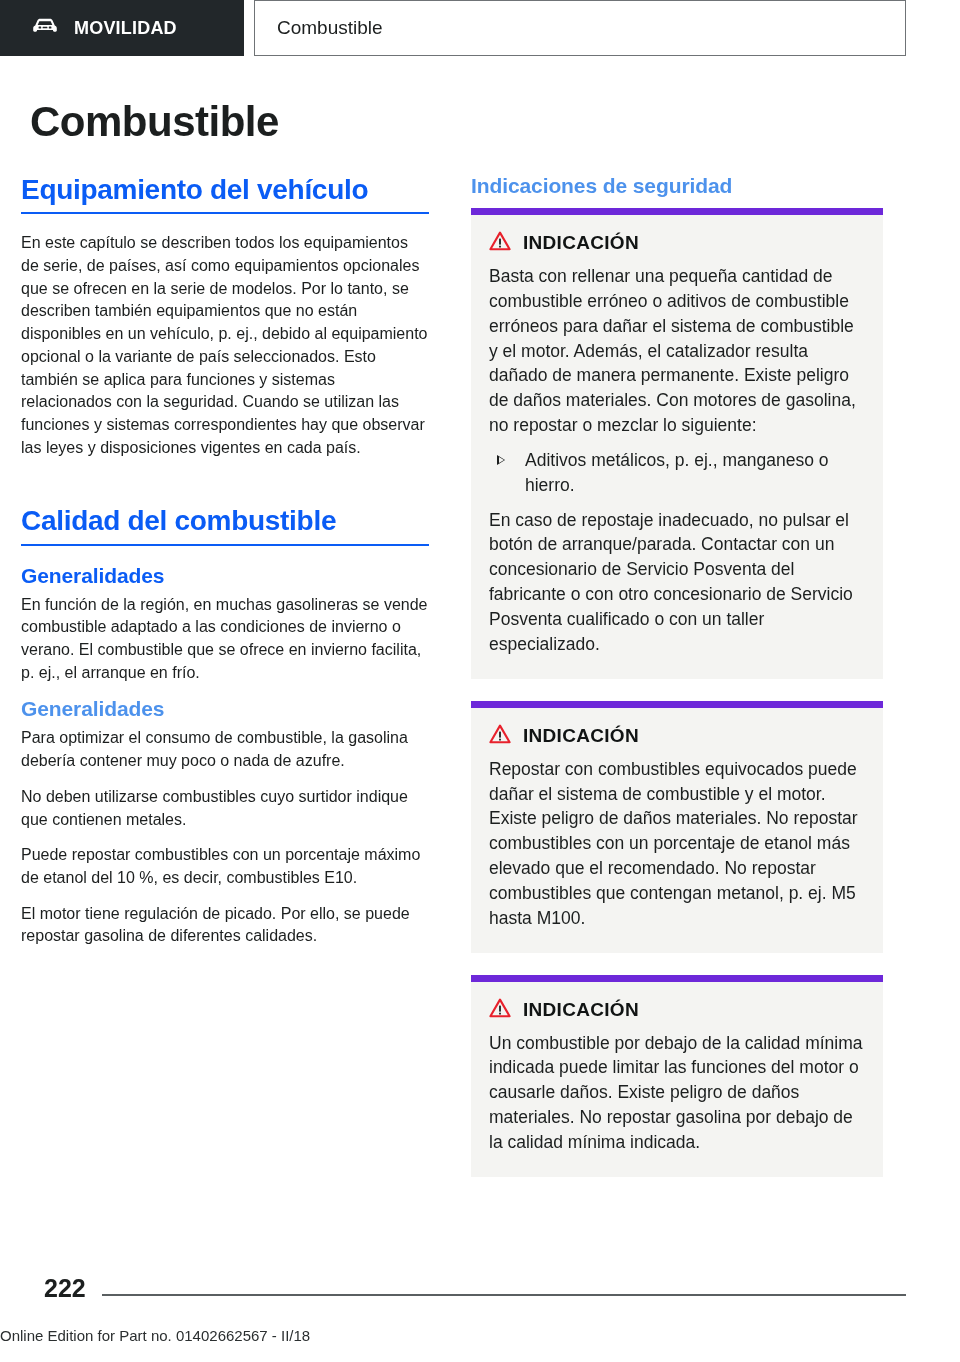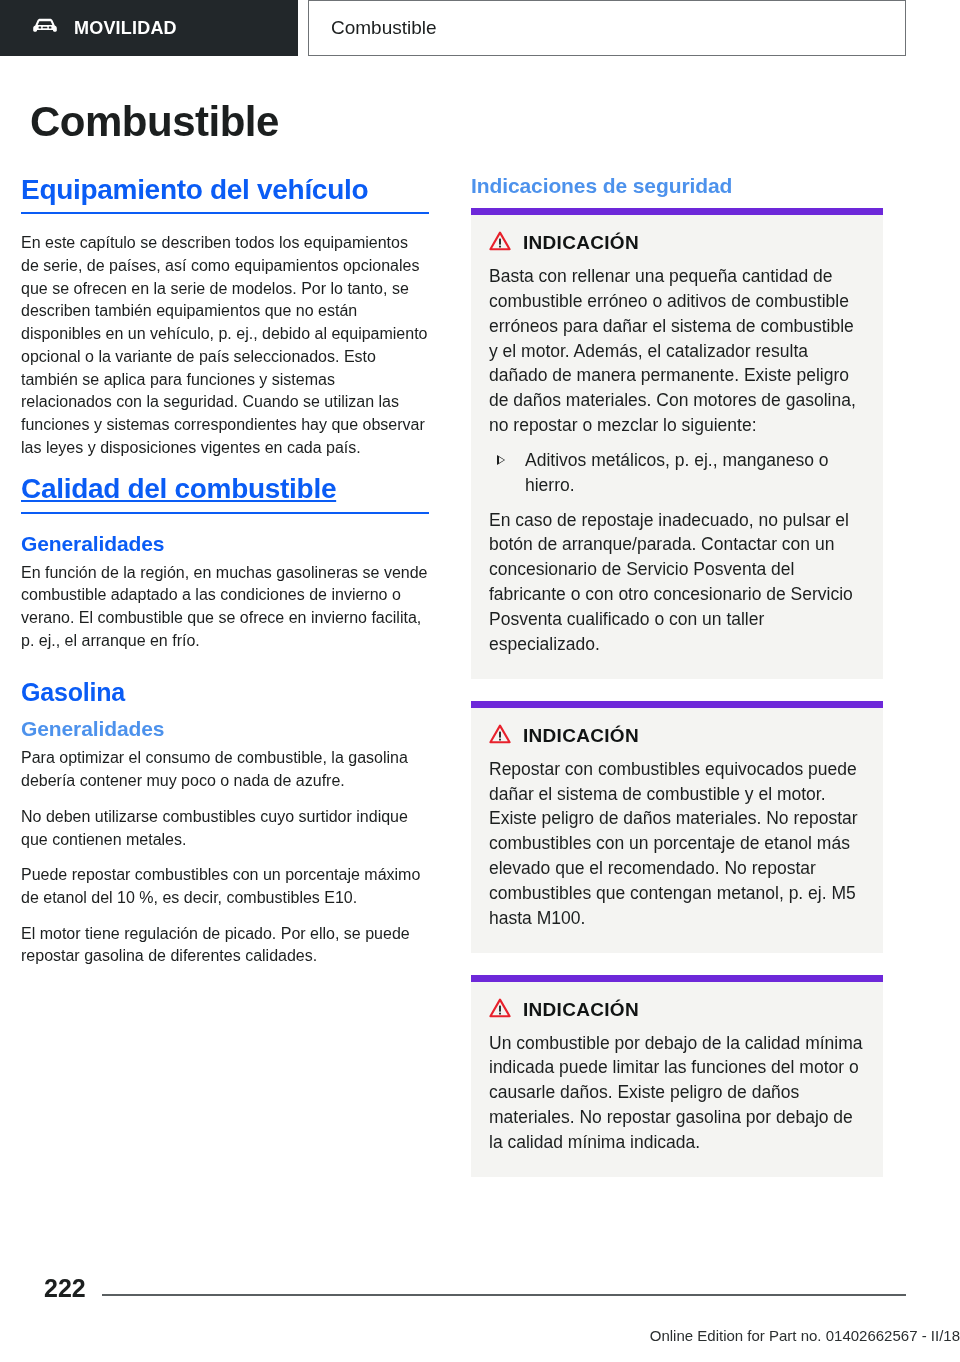--- a/index.html
+++ b/index.html
@@ -18,21 +18,21 @@
   
   .header {
     display: flex;
     align-items: stretch;
     height: 56px;
     padding-left: 0;
   }
   .header-chapter {
     background: #22272a;
     color: #ffffff;
-    width: 298px;
+    width: 244px;
     display: flex;
     align-items: center;
     padding-left: 30px;
     gap: 14px;
   }
   .header-chapter-label {
     font-size: 18px;
     font-weight: bold;
     letter-spacing: 0.2px;
   }
@@ -210,21 +210,21 @@
   }
   .footer-rule {
     flex: 1;
     border-top: 2px solid #5a5f61;
     margin-bottom: 5px;
   }
   .footer-edition {
     position: absolute;
     left: 0; right: 0;
     bottom: 18px;
-    text-align: right;
+    text-align: left;
     font-size: 15px;
     color: #2b2f30;
   }
   .watermark {
     position: absolute;
     right: 26px;
     bottom: 12px;
     font-size: 26px;
     color: #c9cdcd;
     letter-spacing: -0.4px;
@@ -256,27 +256,26 @@
 
 <div class="columns">
 
   <div class="col-left">
 
     <h1 class="h-major">Equipamiento del vehículo</h1>
     <hr class="rule-blue">
 
     <p class="body">En este capítulo se describen todos los equipamientos de serie, de países, así como equipamientos opcionales que se ofrecen en la serie de modelos. Por lo tanto, se describen también equipamientos que no están disponibles en un vehículo, p. ej., debido al equipamiento opcional o la variante de país seleccionados. Esto también se aplica para funciones y sistemas relacionados con la seguridad. Cuando se utilizan las funciones y sistemas correspondientes hay que observar las leyes y disposiciones vigentes en cada país.</p>
 
-    <h1 class="h-major" style="margin-top:14px;text-decoration:underline;">Calidad del combustible</h1>
+    <h1 class="h-major" style="margin-top:46px;">Calidad del combustible</h1>
     <hr class="rule-blue">
 
     <h2 class="h-sub" style="margin-top:0;">Generalidades</h2>
     <p class="body">En función de la región, en muchas gasolineras se vende combustible adaptado a las condiciones de invierno o verano. El combustible que se ofrece en invierno facilita, p. ej., el arranque en frío.</p>
 
-    <h2 class="h-gasolina">Gasolina</h2>
 
     <h2 class="h-sub light" style="margin-top:0;">Generalidades</h2>
 
     <p class="body">Para optimizar el consumo de combustible, la gasolina debería contener muy poco o nada de azufre.</p>
     <p class="body">No deben utilizarse combustibles cuyo surtidor indique que contienen metales.</p>
     <p class="body">Puede repostar combustibles con un porcentaje máximo de etanol del 10 %, es decir, combustibles E10.</p>
     <p class="body">El motor tiene regulación de picado. Por ello, se puede repostar gasolina de diferentes calidades.</p>
   </div>
 
   <div class="col-right">

